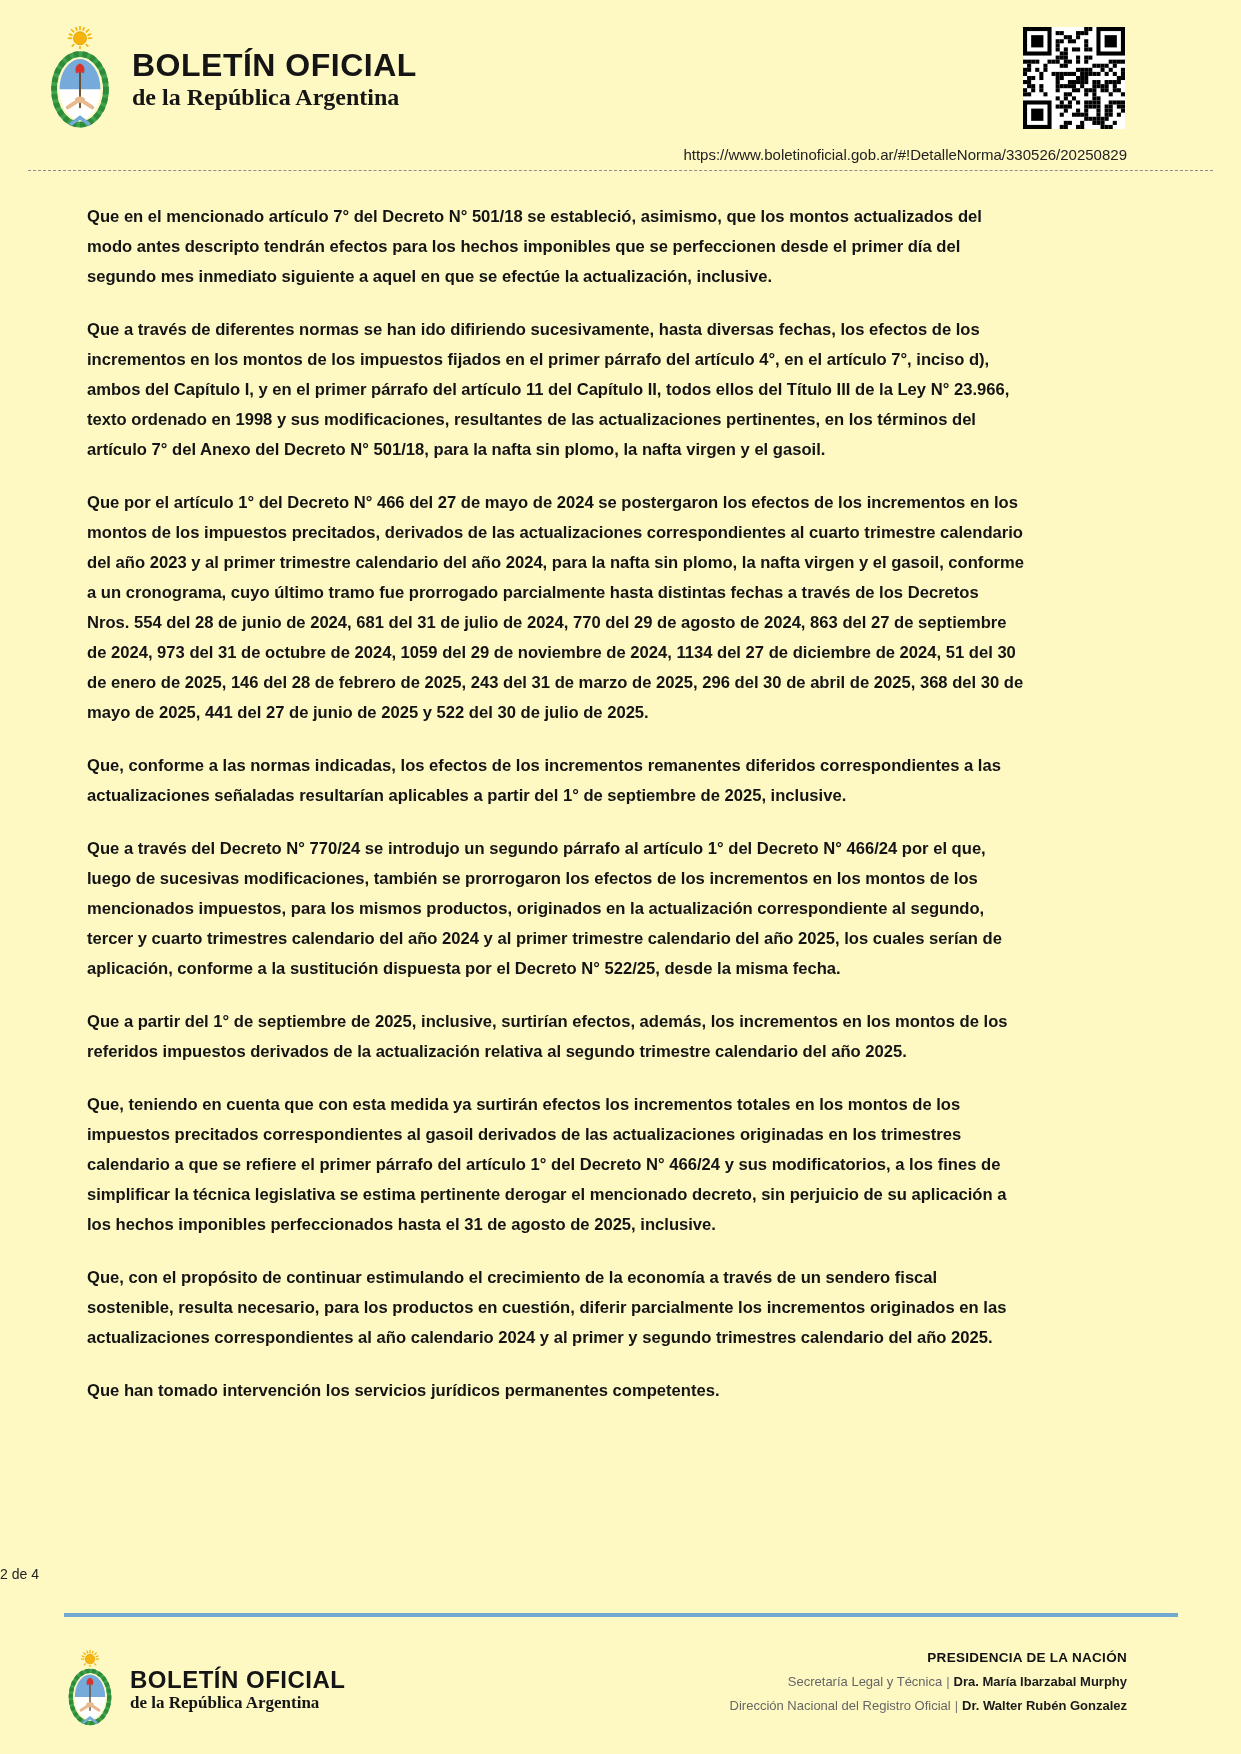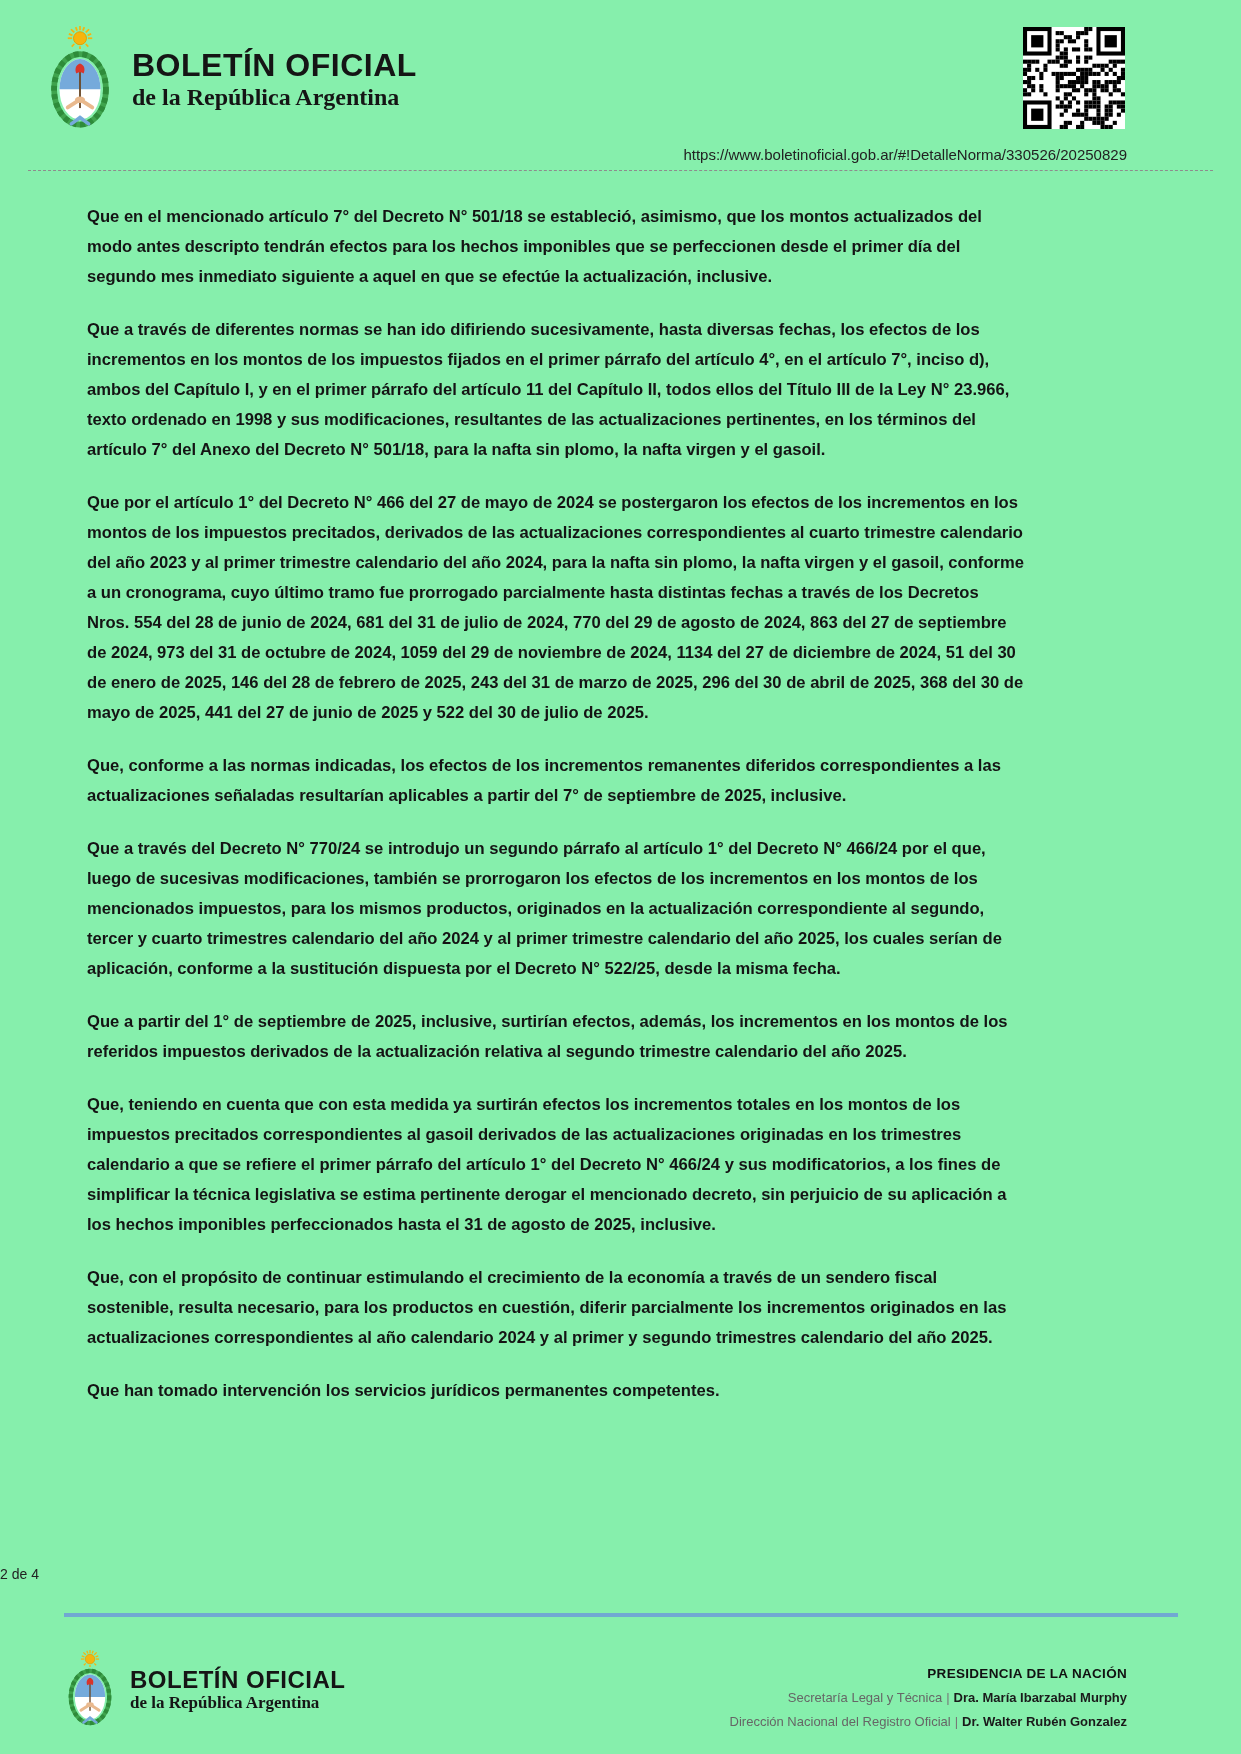--- a/index.html
+++ b/index.html
@@ -1,19 +1,19 @@
 <!DOCTYPE html>
 <html lang="es"><head>
 <meta charset="utf-8">
 <style>
   html,body{margin:0;padding:0;background:#ffffff;}
   .page{
     position:relative;
     width:1241px;height:1754px;
-    background:#86efac;
+    background:#fef9c3;
     font-family:"Liberation Sans",sans-serif;
     color:#1a1a1a;
     overflow:hidden;
   }
   
   .header-brand{position:absolute;left:42px;top:26px;display:flex;align-items:center;gap:14px;}
   .coa{display:block;}
   .brand-text{display:flex;flex-direction:column;justify-content:center;}
   .brand-title{font-size:32px;font-weight:700;letter-spacing:.5px;color:#151515;line-height:1.05;}
   .brand-subtitle{font-family:"Liberation Serif",serif;font-weight:700;font-size:24px;color:#151515;margin-top:2px;}
@@ -23,21 +23,21 @@
   
   .doc-body{position:absolute;left:87px;top:202px;width:937px;}
   .doc-body p{margin:0 0 23px 0;font-size:16.6px;line-height:30px;color:#141414;font-weight:bold;}
   
   .page-number{position:absolute;left:0;right:0;top:1566px;text-align:left;font-size:14px;color:#222;}
   .footer-rule{position:absolute;left:64px;top:1613px;width:1114px;height:4px;background:#71a8d2;}
   .footer-brand{position:absolute;left:62px;top:1650px;display:flex;align-items:center;gap:12px;}
   .footer-brand .brand-title{font-size:24px;}
   .footer-brand .brand-subtitle{font-size:17px;margin-top:1px;}
   .footer-right{position:absolute;right:114px;top:1650px;text-align:right;}
-  .presidency{font-size:13.5px;font-weight:700;color:#111;letter-spacing:.3px;margin-top:16px;}
+  .presidency{font-size:13.5px;font-weight:700;color:#111;letter-spacing:.3px;}
   .sig-line{margin-top:9px;font-size:13px;color:#666;}
   .sig-line .sig-name{color:#1a1a1a;font-weight:700;}
   .sig-line .sep{color:#777;padding:0 4px;}
   .hidden-defs{position:absolute;width:0;height:0;overflow:hidden;}
 </style>
 </head>
 <body>
 
 <svg class="hidden-defs" aria-hidden="true">
   <defs>
@@ -319,21 +319,21 @@
   </div>
 
   <a class="doc-url" href="#">https://www.boletinoficial.gob.ar/#!DetalleNorma/330526/20250829</a>
 
   <div class="header-rule"></div>
 
   <main class="doc-body">
     <p>Que en el mencionado artículo 7° del Decreto N° 501/18 se estableció, asimismo, que los montos actualizados del modo antes descripto tendrán efectos para los hechos imponibles que se perfeccionen desde el primer día del segundo mes inmediato siguiente a aquel en que se efectúe la actualización, inclusive.</p>
     <p>Que a través de diferentes normas se han ido difiriendo sucesivamente, hasta diversas fechas, los efectos de los incrementos en los montos de los impuestos fijados en el primer párrafo del artículo 4°, en el artículo 7°, inciso d), ambos del Capítulo I, y en el primer párrafo del artículo 11 del Capítulo II, todos ellos del Título III de la Ley N° 23.966, texto ordenado en 1998 y sus modificaciones, resultantes de las actualizaciones pertinentes, en los términos del artículo 7° del Anexo del Decreto N° 501/18, para la nafta sin plomo, la nafta virgen y el gasoil.</p>
     <p>Que por el artículo 1° del Decreto N° 466 del 27 de mayo de 2024 se postergaron los efectos de los incrementos en los montos de los impuestos precitados, derivados de las actualizaciones correspondientes al cuarto trimestre calendario del año 2023 y al primer trimestre calendario del año 2024, para la nafta sin plomo, la nafta virgen y el gasoil, conforme a un cronograma, cuyo último tramo fue prorrogado parcialmente hasta distintas fechas a través de los Decretos Nros. 554 del 28 de junio de 2024, 681 del 31 de julio de 2024, 770 del 29 de agosto de 2024, 863 del 27 de septiembre de 2024, 973 del 31 de octubre de 2024, 1059 del 29 de noviembre de 2024, 1134 del 27 de diciembre de 2024, 51 del 30 de enero de 2025, 146 del 28 de febrero de 2025, 243 del 31 de marzo de 2025, 296 del 30 de abril de 2025, 368 del 30 de mayo de 2025, 441 del 27 de junio de 2025 y 522 del 30 de julio de 2025.</p>
-    <p>Que, conforme a las normas indicadas, los efectos de los incrementos remanentes diferidos correspondientes a las actualizaciones señaladas resultarían aplicables a partir del 7° de septiembre de 2025, inclusive.</p>
+    <p>Que, conforme a las normas indicadas, los efectos de los incrementos remanentes diferidos correspondientes a las actualizaciones señaladas resultarían aplicables a partir del 1° de septiembre de 2025, inclusive.</p>
     <p>Que a través del Decreto N° 770/24 se introdujo un segundo párrafo al artículo 1° del Decreto N° 466/24 por el que, luego de sucesivas modificaciones, también se prorrogaron los efectos de los incrementos en los montos de los mencionados impuestos, para los mismos productos, originados en la actualización correspondiente al segundo, tercer y cuarto trimestres calendario del año 2024 y al primer trimestre calendario del año 2025, los cuales serían de aplicación, conforme a la sustitución dispuesta por el Decreto N° 522/25, desde la misma fecha.</p>
     <p>Que a partir del 1° de septiembre de 2025, inclusive, surtirían efectos, además, los incrementos en los montos de los referidos impuestos derivados de la actualización relativa al segundo trimestre calendario del año 2025.</p>
     <p>Que, teniendo en cuenta que con esta medida ya surtirán efectos los incrementos totales en los montos de los impuestos precitados correspondientes al gasoil derivados de las actualizaciones originadas en los trimestres calendario a que se refiere el primer párrafo del artículo 1° del Decreto N° 466/24 y sus modificatorios, a los fines de simplificar la técnica legislativa se estima pertinente derogar el mencionado decreto, sin perjuicio de su aplicación a los hechos imponibles perfeccionados hasta el 31 de agosto de 2025, inclusive.</p>
     <p>Que, con el propósito de continuar estimulando el crecimiento de la economía a través de un sendero fiscal sostenible, resulta necesario, para los productos en cuestión, diferir parcialmente los incrementos originados en las actualizaciones correspondientes al año calendario 2024 y al primer y segundo trimestres calendario del año 2025.</p>
     <p>Que han tomado intervención los servicios jurídicos permanentes competentes.</p>
   </main>
 
   <div class="page-number">2 de 4</div>
 
   <div class="footer-rule"></div>

